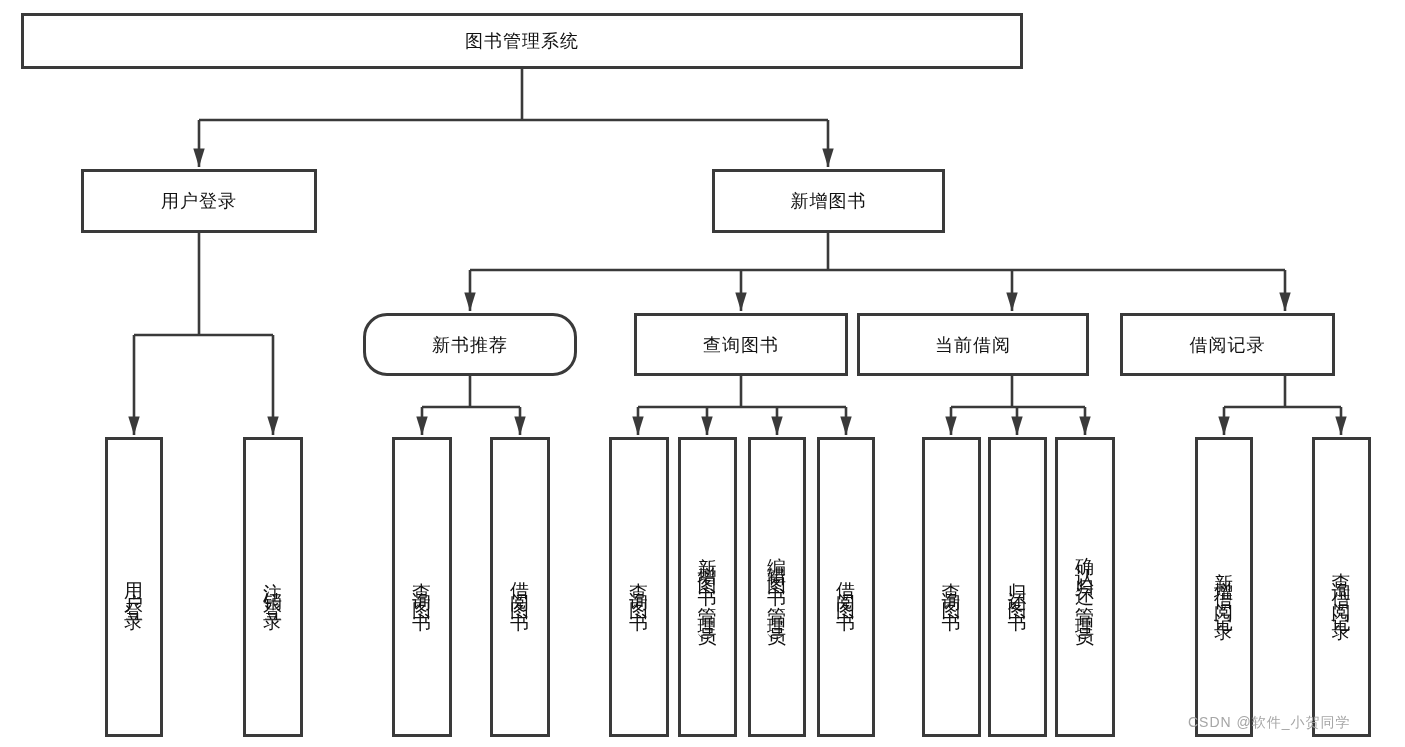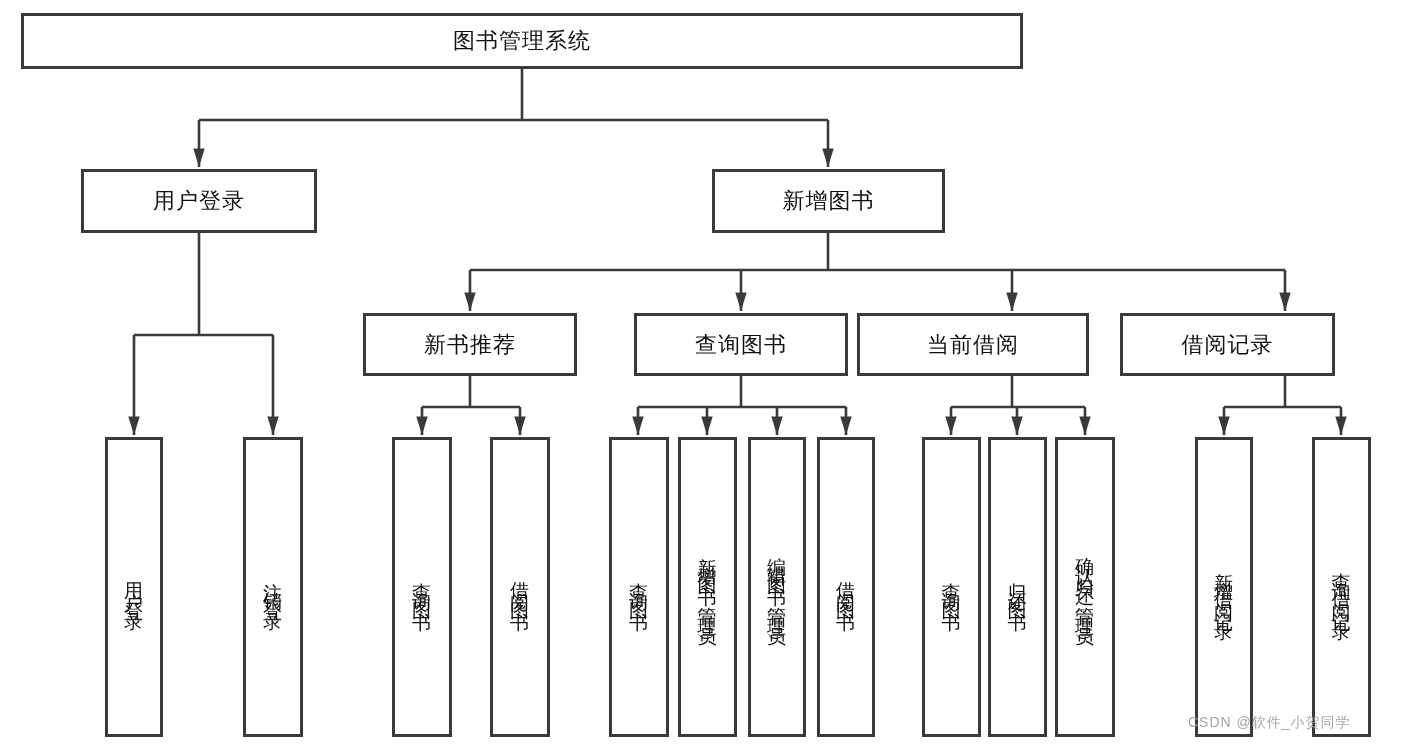--- a/index.html
+++ b/index.html
@@ -20,21 +20,21 @@
     position: absolute;
     box-sizing: border-box;
     border: 3px solid #3a3a3a;
     background: #ffffff;
     display: flex;
     align-items: center;
     justify-content: center;
     color: #111111;
   }
   .node-h span {
-    font-size: 22px;
+    font-size: 18px;
     letter-spacing: 1px;
     white-space: nowrap;
   }
   .node-root { left: 21px;  top: 13px;  width: 1002px; height: 56px; }
   .lv2       { top: 169px; height: 64px; }
   .lv3       { top: 313px; height: 63px; }
   .leaf      { top: 437px; height: 300px; }
   .leaf span {
     writing-mode: vertical-rl;
     font-size: 19px;
@@ -111,21 +111,21 @@
     <span>图书管理系统</span>
   </div>
 
   <div class="node node-h lv2" style="left:81px; width:236px;">
     <span>用户登录</span>
   </div>
   <div class="node node-h lv2" style="left:712px; width:233px;">
     <span>新增图书</span>
   </div>
 
-  <div class="node node-h lv3" style="left:363px; width:214px;">
+  <div class="node node-h lv3" style="left:363px; width:214px;border-radius:24px;">
     <span>新书推荐</span>
   </div>
   <div class="node node-h lv3" style="left:634px; width:214px;">
     <span>查询图书</span>
   </div>
   <div class="node node-h lv3" style="left:857px; width:232px;">
     <span>当前借阅</span>
   </div>
   <div class="node node-h lv3" style="left:1120px; width:215px;font-family:Liberation Serif, serif;">
     <span>借阅记录</span>

